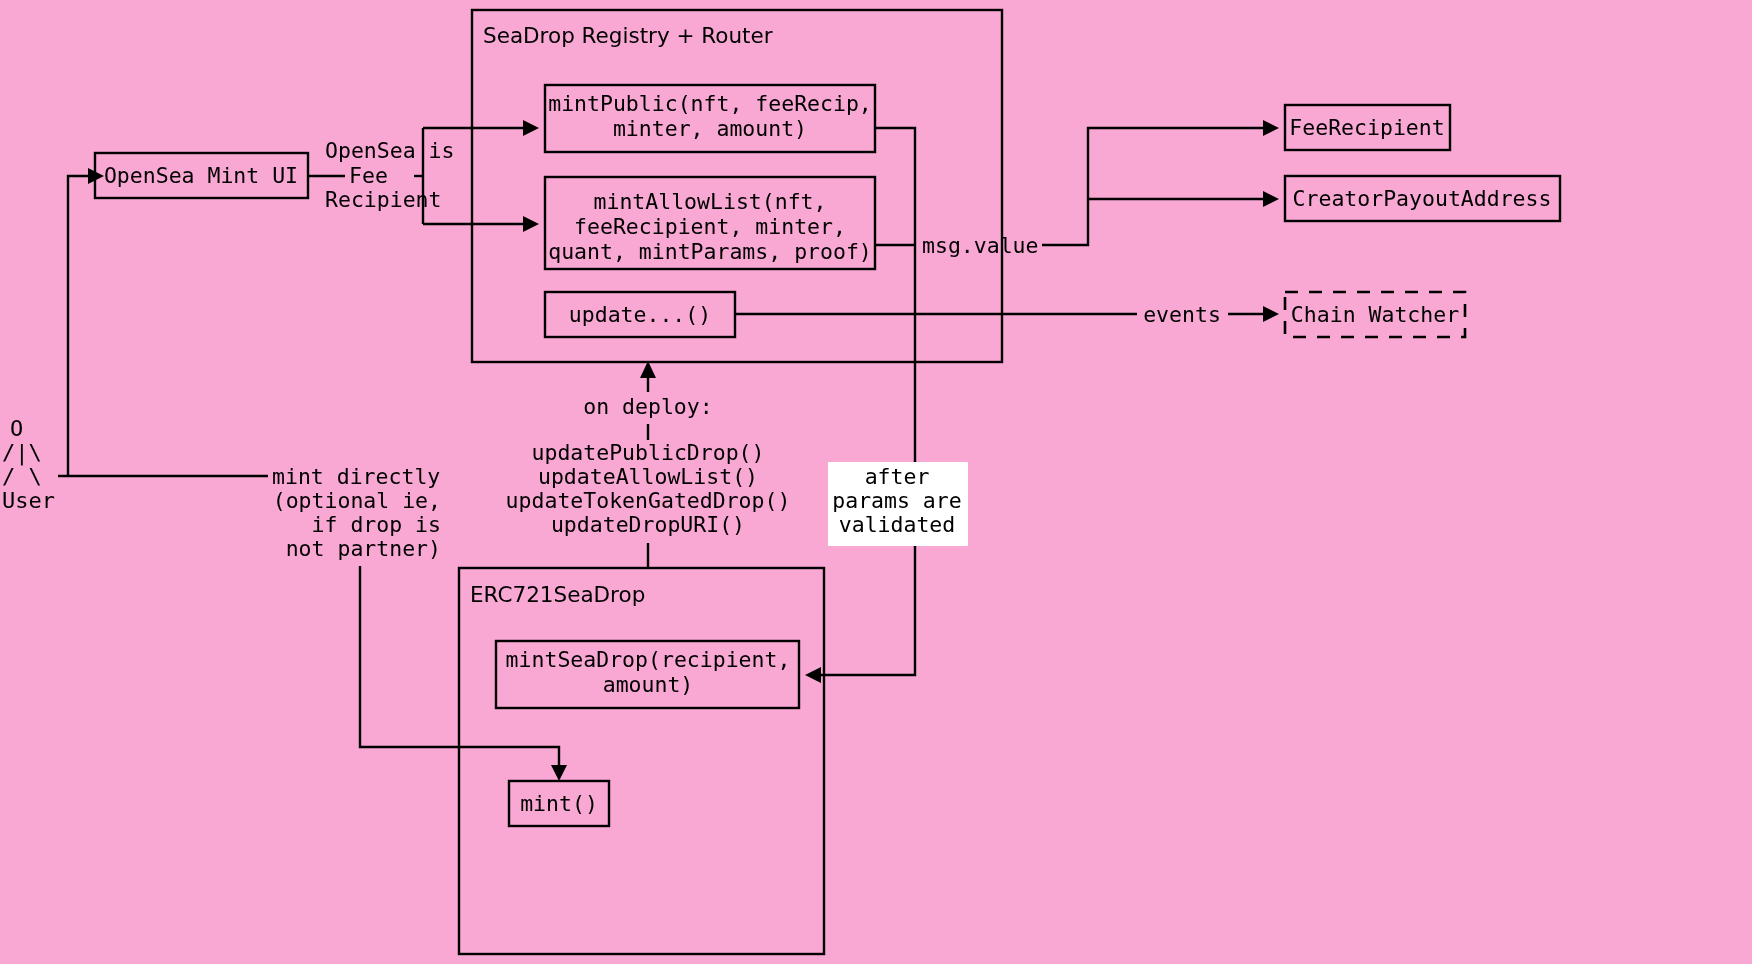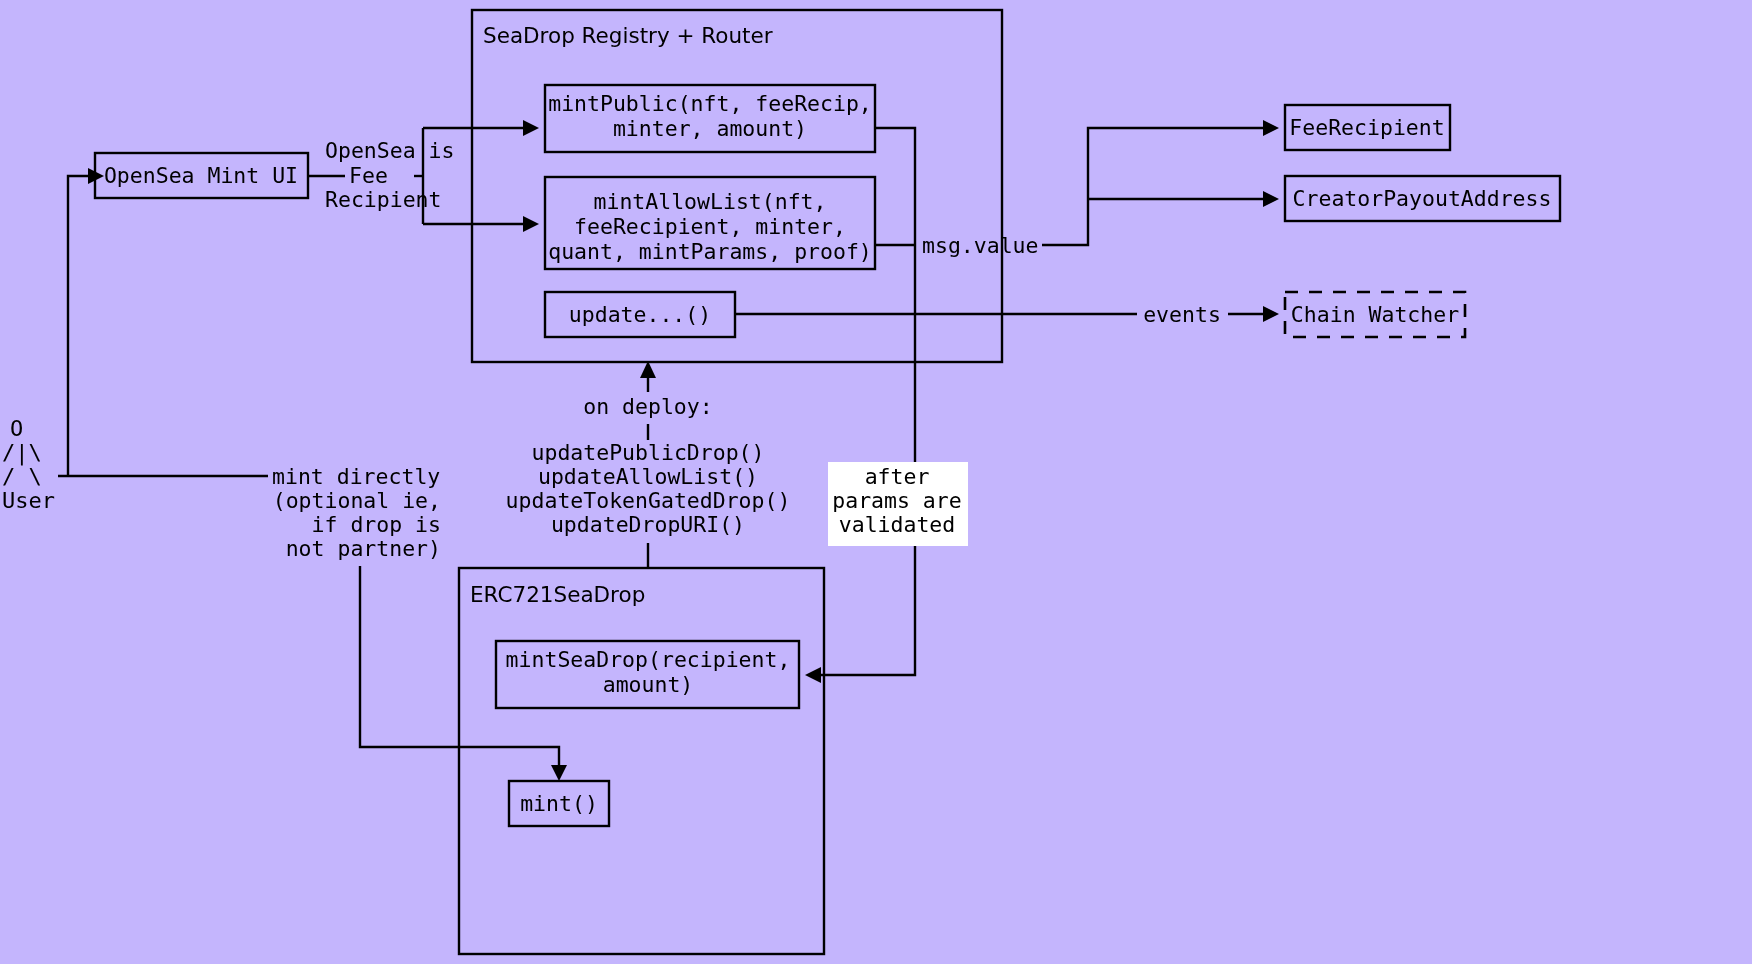--- a/index.html
+++ b/index.html
@@ -1,18 +1,18 @@
 <!DOCTYPE html>
 <html><head>
 <meta charset="utf-8">
 <style>
   html,body{margin:0;padding:0;background:#ffffff;}
   body{width:1752px;height:964px;overflow:hidden;
        font-family:"DejaVu Sans Mono","Liberation Mono",monospace;}
-  #stage{position:relative;width:1752px;height:964px;background:#c4b5fd;}
+  #stage{position:relative;width:1752px;height:964px;background:#f9a8d4;}
   svg{position:absolute;left:0;top:0;width:1752px;height:964px;}
   .bx{fill:none;stroke:#000;stroke-width:2.4;}
   .bx-dash{fill:none;stroke:#000;stroke-width:2.6;stroke-dasharray:13 11;}
   .ln{fill:none;stroke:#000;stroke-width:2.4;}
   .mono{font-family:"DejaVu Sans Mono","Liberation Mono",monospace;font-size:21.5px;fill:#000;}
   .sans{font-family:"DejaVu Sans","Liberation Sans",sans-serif;font-size:21.5px;fill:#000;}
   .ctr{text-anchor:middle;}
   .lft{text-anchor:start;}
   .rgt{text-anchor:end;}
   .ascii{font-family:"DejaVu Sans Mono","Liberation Mono",monospace;font-size:22px;fill:#000;letter-spacing:0px;}

